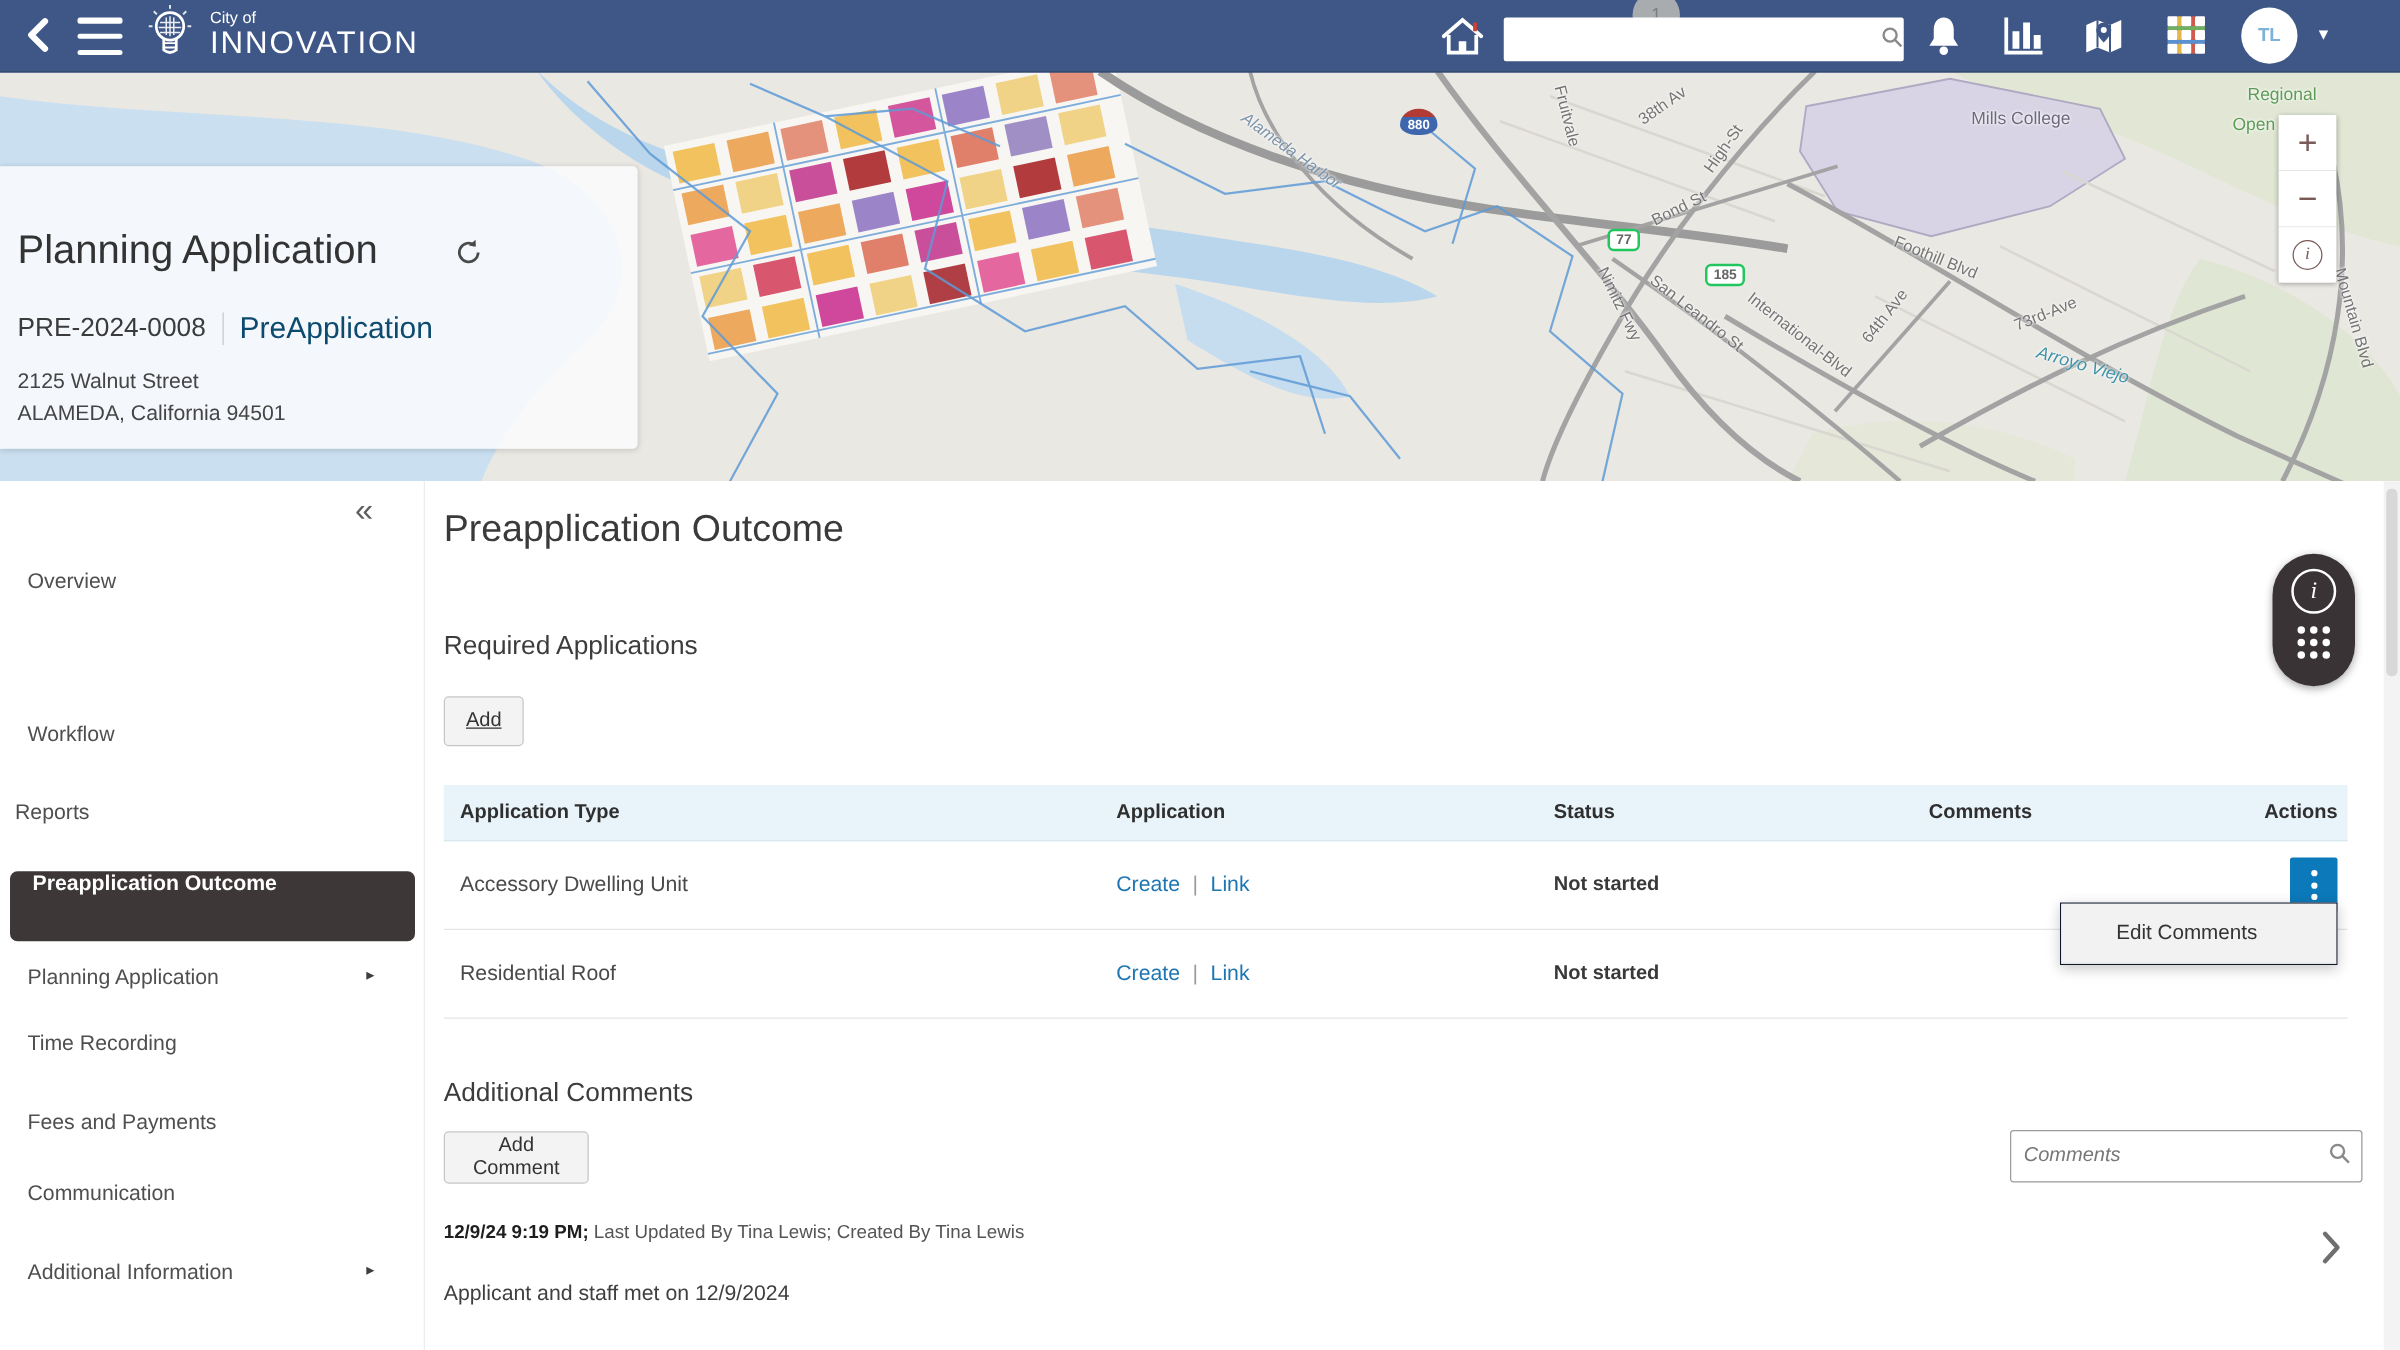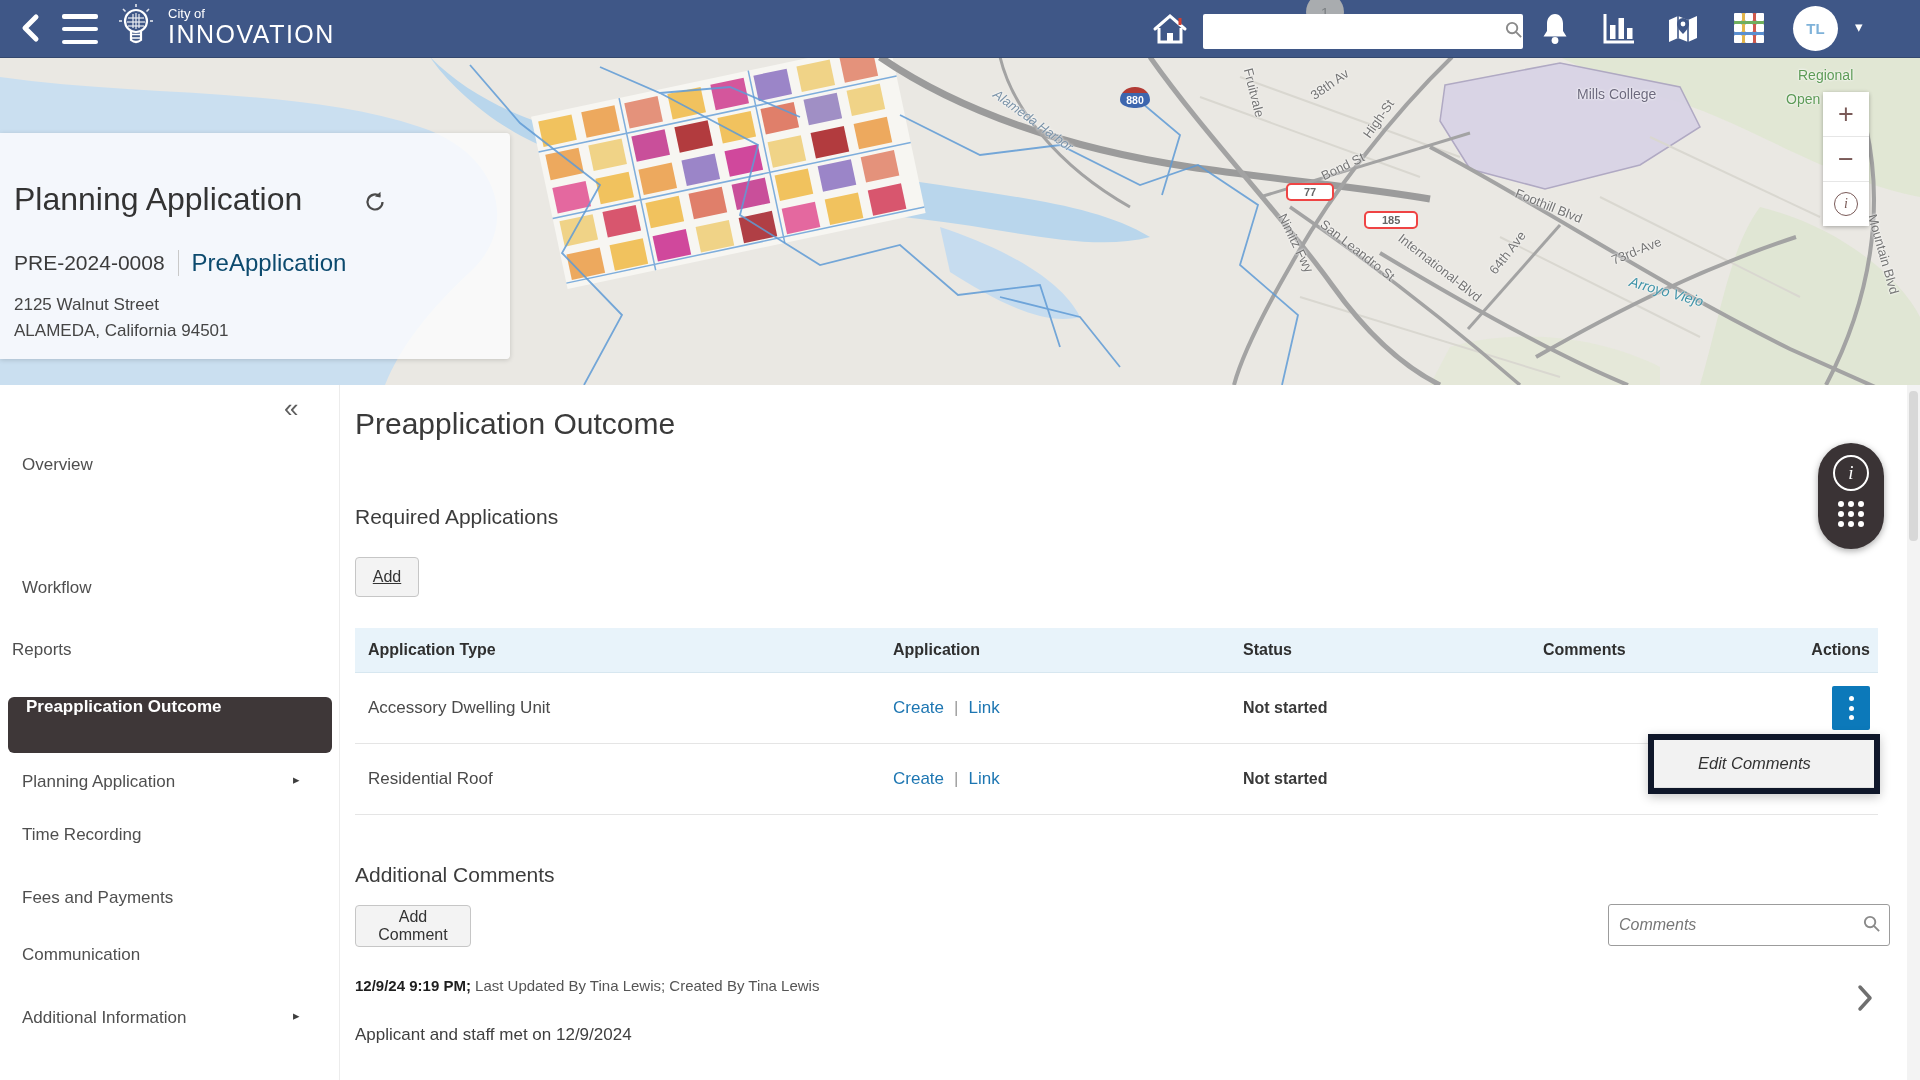--- a/index.html
+++ b/index.html
@@ -34,22 +34,22 @@
   .banner{position:absolute;left:0;top:57px;width:1920px;height:328px;background:#eae8e3;overflow:hidden;}
   .map-label{position:absolute;font-size:13px;color:#757575;white-space:nowrap;transform-origin:left center;
              text-shadow:0 0 3px rgba(255,255,255,.95),0 0 2px rgba(255,255,255,.95);}
   .lbl-green{color:#5d9b57;font-size:14px;}
   .lbl-teal{color:#3f93a8;font-style:italic;font-size:14px;}
   .lbl-place{color:#6d6a7e;font-size:14px;margin-left:32px;}
   .lbl-water{color:#7b93a8;font-style:italic;}
   .shield-i{position:absolute;width:30px;height:21px;background:linear-gradient(180deg,#b23b35 0 30%,#3d66ae 30%);
             border-radius:50% 50% 46% 46%/62% 62% 40% 40%;color:#fff;font-size:10.5px;font-weight:bold;
             display:flex;align-items:flex-end;justify-content:center;padding-bottom:2px;box-sizing:border-box;}
-  .shield-s{position:absolute;background:#fff;border:2px solid #ef4444;border-radius:5px;color:#666;
-            font-size:11px;font-weight:bold;padding:1px 16px;}
+  .shield-s{position:absolute;background:#fff;border:2px solid #22c55e;border-radius:5px;color:#666;
+            font-size:11px;font-weight:bold;padding:1px 5px;}
   .map-controls{position:absolute;left:1823px;top:35px;width:46px;background:#fff;border-radius:3px;box-shadow:0 1px 4px rgba(0,0,0,.3);z-index:5;}
   .map-ctl{width:46px;height:44px;display:flex;align-items:center;justify-content:center;font-size:27px;color:#7a5a58;border-bottom:1px solid #e6e6e6;cursor:pointer;background:#fff;}
   .map-ctl:last-child{border-bottom:none;}
   .map-ctl .ring{width:22px;height:22px;border:1.5px solid #7a5a58;border-radius:50%;font-size:14px;font-style:italic;
                  font-family:"Liberation Serif",serif;display:flex;align-items:center;justify-content:center;}
   .hero-card{position:absolute;left:0;top:76px;width:510px;height:226px;background:rgba(252,253,254,.82);
              border-radius:0 4px 4px 0;box-shadow:0 1px 5px rgba(0,0,0,.16);}
   .hero-title{position:absolute;left:14px;top:48px;font-size:32px;color:#333;}
   .hero-refresh{position:absolute;left:364px;top:58px;cursor:pointer;}
   .hero-rec{position:absolute;left:14px;top:116px;display:flex;align-items:center;}
@@ -89,22 +89,22 @@
   .t-row{display:grid;grid-template-columns:525px 350px 300px 270px 1fr;height:70px;align-items:center;
          border-bottom:1px solid #e5e5e5;font-size:17px;color:#4a4a4a;}
   .t-row>div{padding-left:13px;}
   .link{color:#1d76b2;text-decoration:none;font-weight:500;cursor:pointer;}
   .link-div{color:#9a9a9a;margin:0 10px;}
   .status{font-weight:600;color:#393939;font-size:16px;}
   .actions-cell{display:flex;justify-content:flex-end;padding-right:8px;padding-left:0 !important;}
   .kebab{width:38px;height:44px;background:#0c79ba;border:none;border-radius:2px;display:flex;flex-direction:column;
          align-items:center;justify-content:center;gap:4.5px;cursor:pointer;}
   .kebab span{width:5px;height:5px;border-radius:50%;background:#fff;}
-  .menu{position:absolute;left:1308px;top:349px;width:220px;background:#fff;border:6px solid #0f172a;
-        box-shadow:0 3px 10px rgba(0,0,0,.22);z-index:25;font-style:italic;}
+  .menu{position:absolute;left:1308px;top:337px;width:220px;background:#fff;border:1px solid #0f172a;
+        box-shadow:0 3px 10px rgba(0,0,0,.22);z-index:25;}
   .menu-item{height:47px;display:flex;align-items:center;padding-left:44px;font-size:16.5px;color:#333;cursor:pointer;}
   .menu-item.hl{background:#f2f2f2;border-bottom:1px solid #e3e3e3;}
   .comment-search{position:absolute;left:1268px;top:519px;width:282px;height:42px;border:1px solid #9c9c9c;border-radius:3px;
                   background:#fff;display:flex;align-items:center;box-sizing:border-box;}
   .comment-search input{flex:1;border:none;outline:none;background:transparent;font-size:16px;color:#555;padding:0 10px;font-family:inherit;}
   .comment-search input::placeholder{font-style:italic;color:#777;}
   .comment-search .mag{margin-right:8px;}
   .comment-meta{position:absolute;left:15px;top:592px;font-size:15px;color:#555;}
   .comment-meta b{color:#1e1e1e;}
   .comment-body{position:absolute;left:15px;top:640px;font-size:17px;color:#3f3f3f;}

